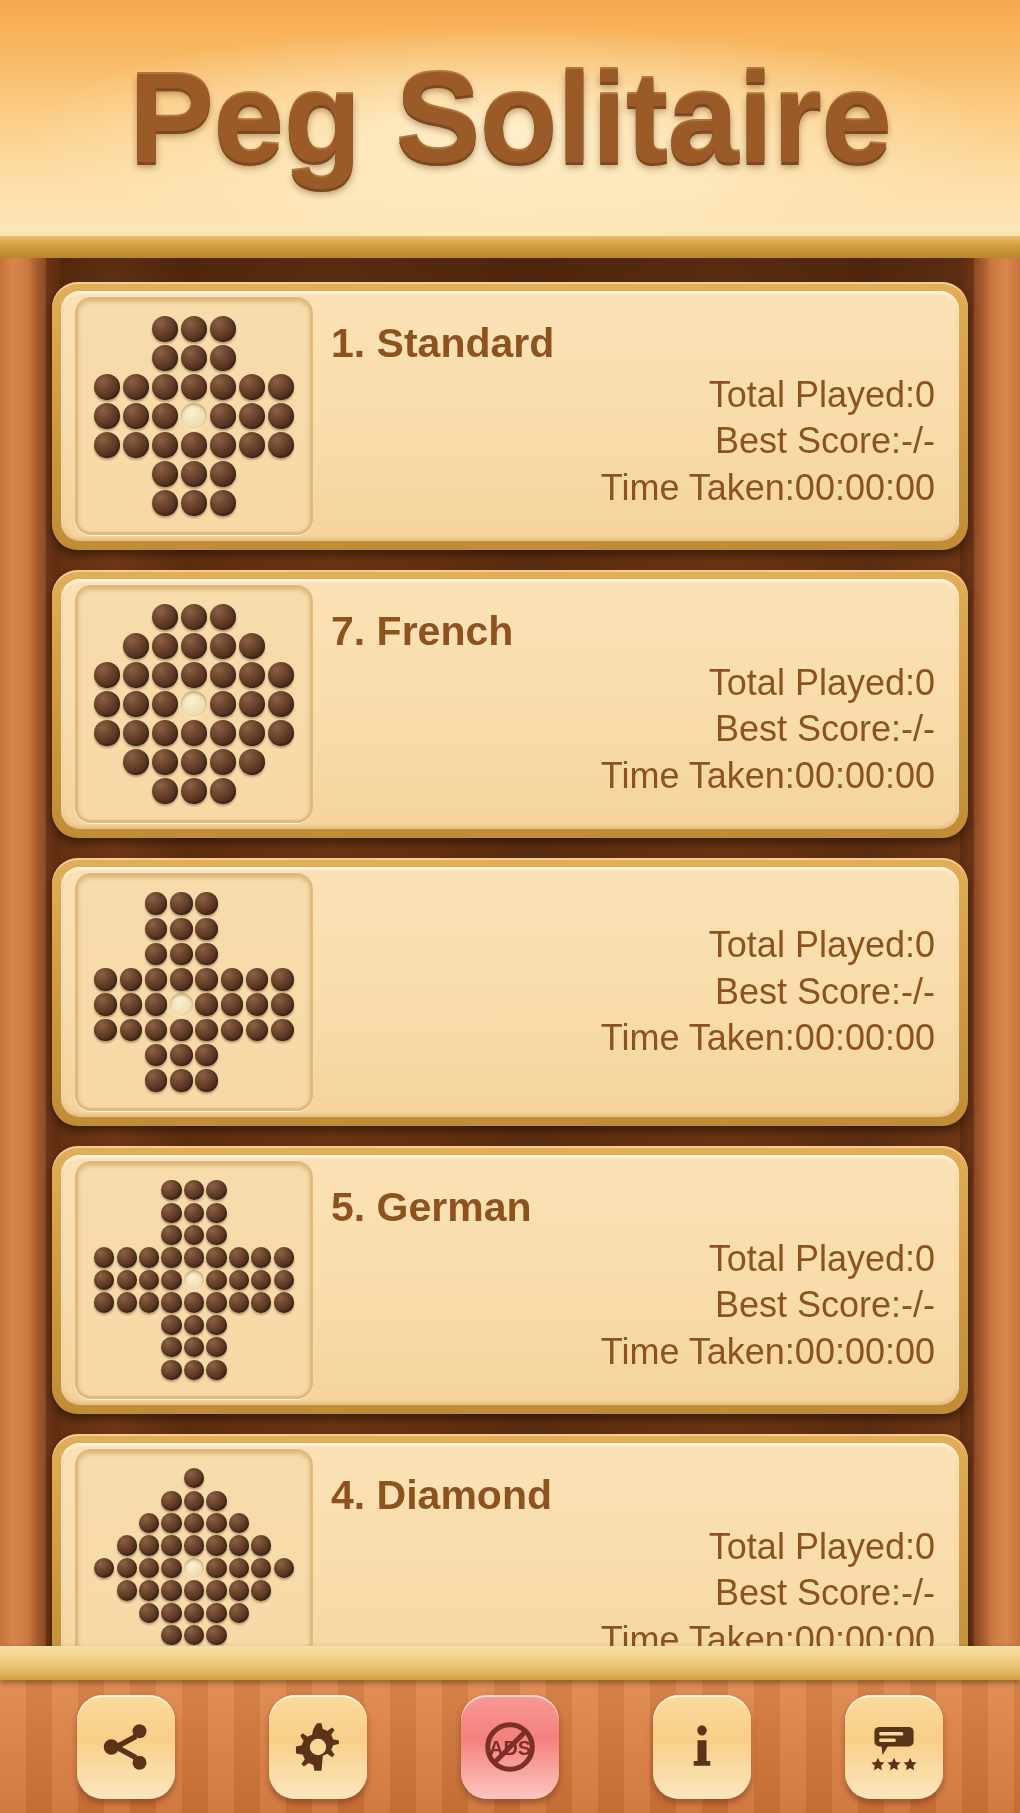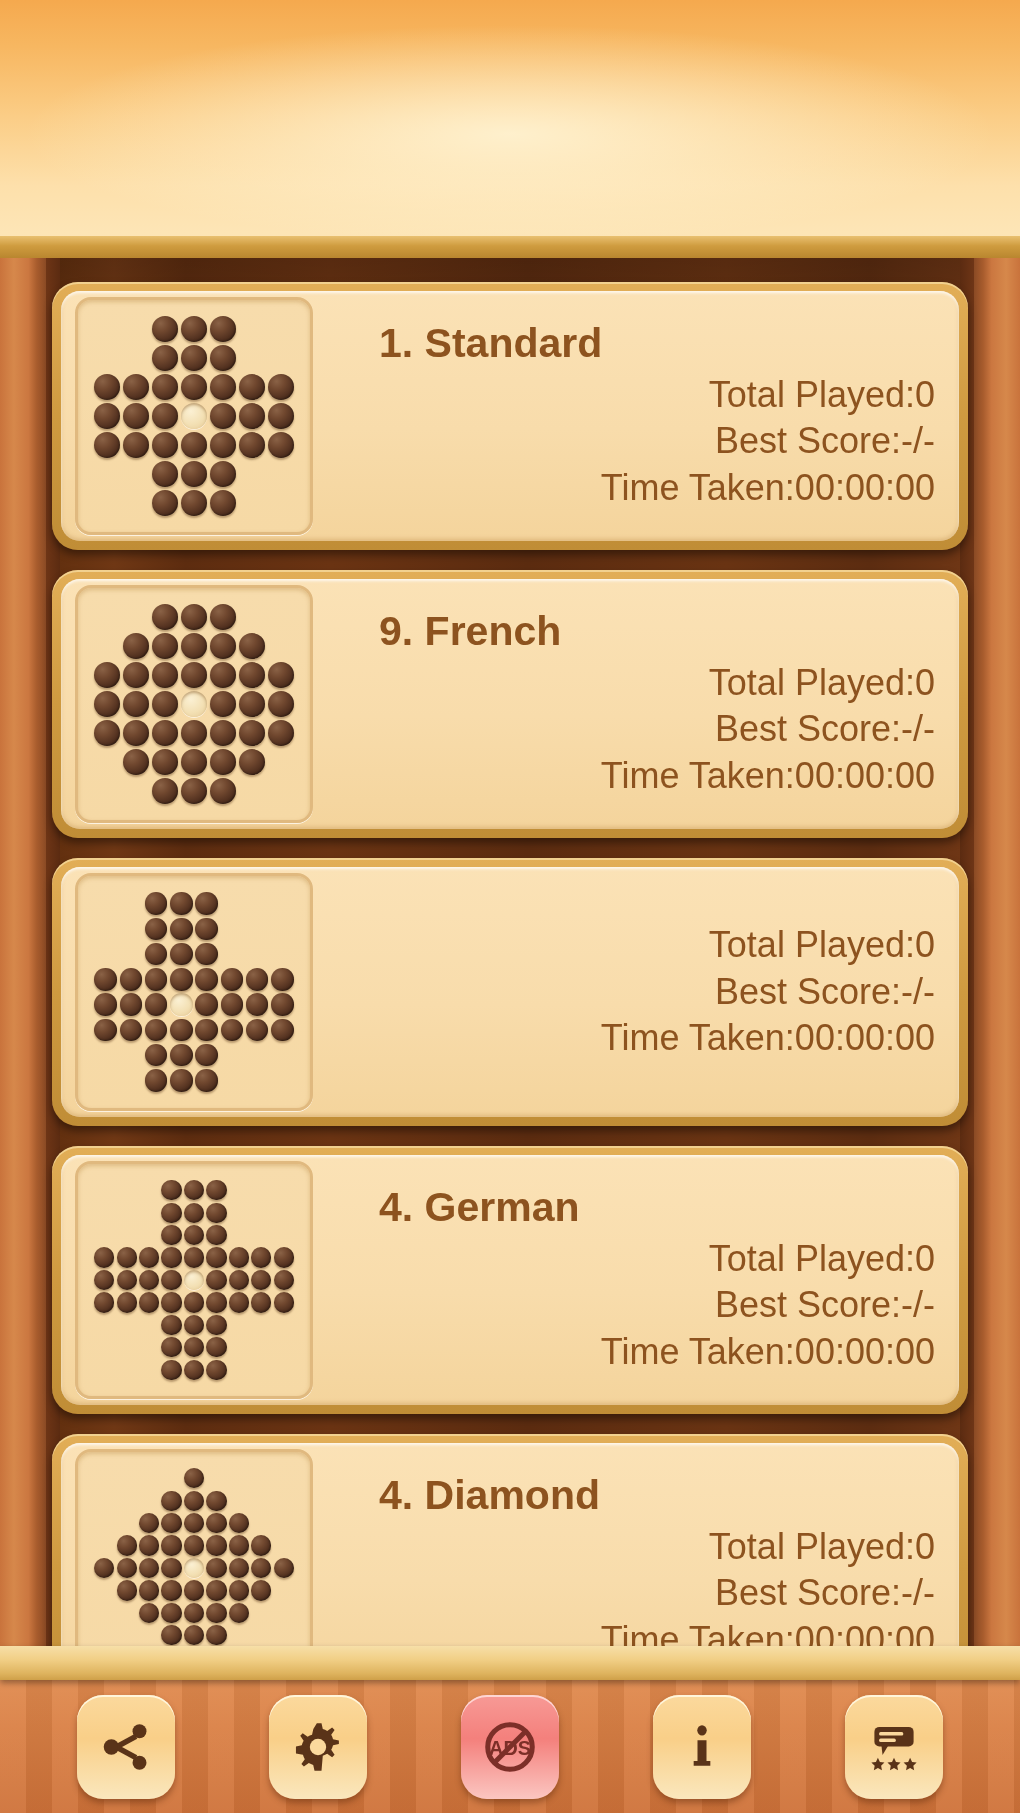--- a/index.html
+++ b/index.html
@@ -104,23 +104,23 @@
     background:radial-gradient(circle at 33% 28%, #8a6246 0%, #71482f 32%, #553321 62%, #3e2315 88%, #351d11 100%);
     box-shadow:0 2px 2px rgba(90,55,25,.40), inset -1px -1px 2px rgba(0,0,0,.35);
   }
   .hole {
     background:radial-gradient(circle at 38% 32%, #fbf0d3 0%, #f3e0b4 55%, #e6cb97 100%);
     box-shadow:inset 0 2px 3px rgba(150,110,60,.55), 0 1px 0 rgba(255,255,255,.6);
   }
 
   .card-text {
     flex:1 1 auto;
-    padding-left:42px; padding-right:10px;
+    padding-left:18px; padding-right:10px;
     height:100%;
-    display:flex; flex-direction:column; justify-content:center;margin-left:24px;
+    display:flex; flex-direction:column; justify-content:center;
   }
   .card-title {
     font-size:41px; font-weight:bold; color:#8d531f;
     line-height:1.16; margin-bottom:4px;
     white-space:nowrap;
   }
   .stat-row {
     display:flex; justify-content:flex-end; align-items:baseline;
     font-size:36px; color:#8d531f; line-height:1.30;
     white-space:nowrap;
@@ -162,20 +162,21 @@
     box-shadow:0 4px 6px rgba(90,40,10,.45), inset 0 2px 0 rgba(255,225,222,.85);
   }
   .tool-btn svg { display:block; }
   .ico-dark { fill:#5a3318; }
 </style>
 </head>
 <body>
 
 <div id="header">
   <div id="header-glow"></div>
+  <div id="title">Peg Solitaire</div>
   <div id="header-bar"></div>
 </div>
 
 <div id="stage">
   <div class="plank" id="wood-center"></div>
   <div class="plank" id="wood-left"></div>
   <div class="plank" id="wood-left2"></div>
   <div class="plank" id="wood-right"></div>
   <div class="plank" id="wood-right2"></div>
 
@@ -273,21 +274,21 @@
               <div class="peg" style="width: 25.9714px; height: 25.9714px; left: 59.1571px; top: 145.729px;"></div>
               <div class="peg" style="width: 25.9714px; height: 25.9714px; left: 88.0143px; top: 145.729px;"></div>
               <div class="peg" style="width: 25.9714px; height: 25.9714px; left: 116.871px; top: 145.729px;"></div>
               <div class="peg" style="width: 25.9714px; height: 25.9714px; left: 145.729px; top: 145.729px;"></div>
               <div class="peg" style="width: 25.9714px; height: 25.9714px; left: 59.1571px; top: 174.586px;"></div>
               <div class="peg" style="width: 25.9714px; height: 25.9714px; left: 88.0143px; top: 174.586px;"></div>
               <div class="peg" style="width: 25.9714px; height: 25.9714px; left: 116.871px; top: 174.586px;"></div>
             </div>
           </div>
           <div class="card-text">
-            <div class="card-title">9. French</div>
+            <div class="card-title">7. French</div>
             <div class="stat-row">
               <span class="stat-label">Total Played:</span>
               <span class="stat-value">0</span>
             </div>
             <div class="stat-row">
               <span class="stat-label">Best Score:</span>
               <span class="stat-value">-/-</span>
             </div>
             <div class="stat-row">
               <span class="stat-label">Time Taken:</span>
@@ -402,21 +403,21 @@
               <div class="peg" style="width: 20.2px; height: 20.2px; left: 113.344px; top: 135.789px;"></div>
               <div class="peg" style="width: 20.2px; height: 20.2px; left: 68.4556px; top: 158.233px;"></div>
               <div class="peg" style="width: 20.2px; height: 20.2px; left: 90.9px; top: 158.233px;"></div>
               <div class="peg" style="width: 20.2px; height: 20.2px; left: 113.344px; top: 158.233px;"></div>
               <div class="peg" style="width: 20.2px; height: 20.2px; left: 68.4556px; top: 180.678px;"></div>
               <div class="peg" style="width: 20.2px; height: 20.2px; left: 90.9px; top: 180.678px;"></div>
               <div class="peg" style="width: 20.2px; height: 20.2px; left: 113.344px; top: 180.678px;"></div>
             </div>
           </div>
           <div class="card-text">
-            <div class="card-title">4. German</div>
+            <div class="card-title">5. German</div>
             <div class="stat-row">
               <span class="stat-label">Total Played:</span>
               <span class="stat-value">0</span>
             </div>
             <div class="stat-row">
               <span class="stat-label">Best Score:</span>
               <span class="stat-value">-/-</span>
             </div>
             <div class="stat-row">
               <span class="stat-label">Time Taken:</span>

